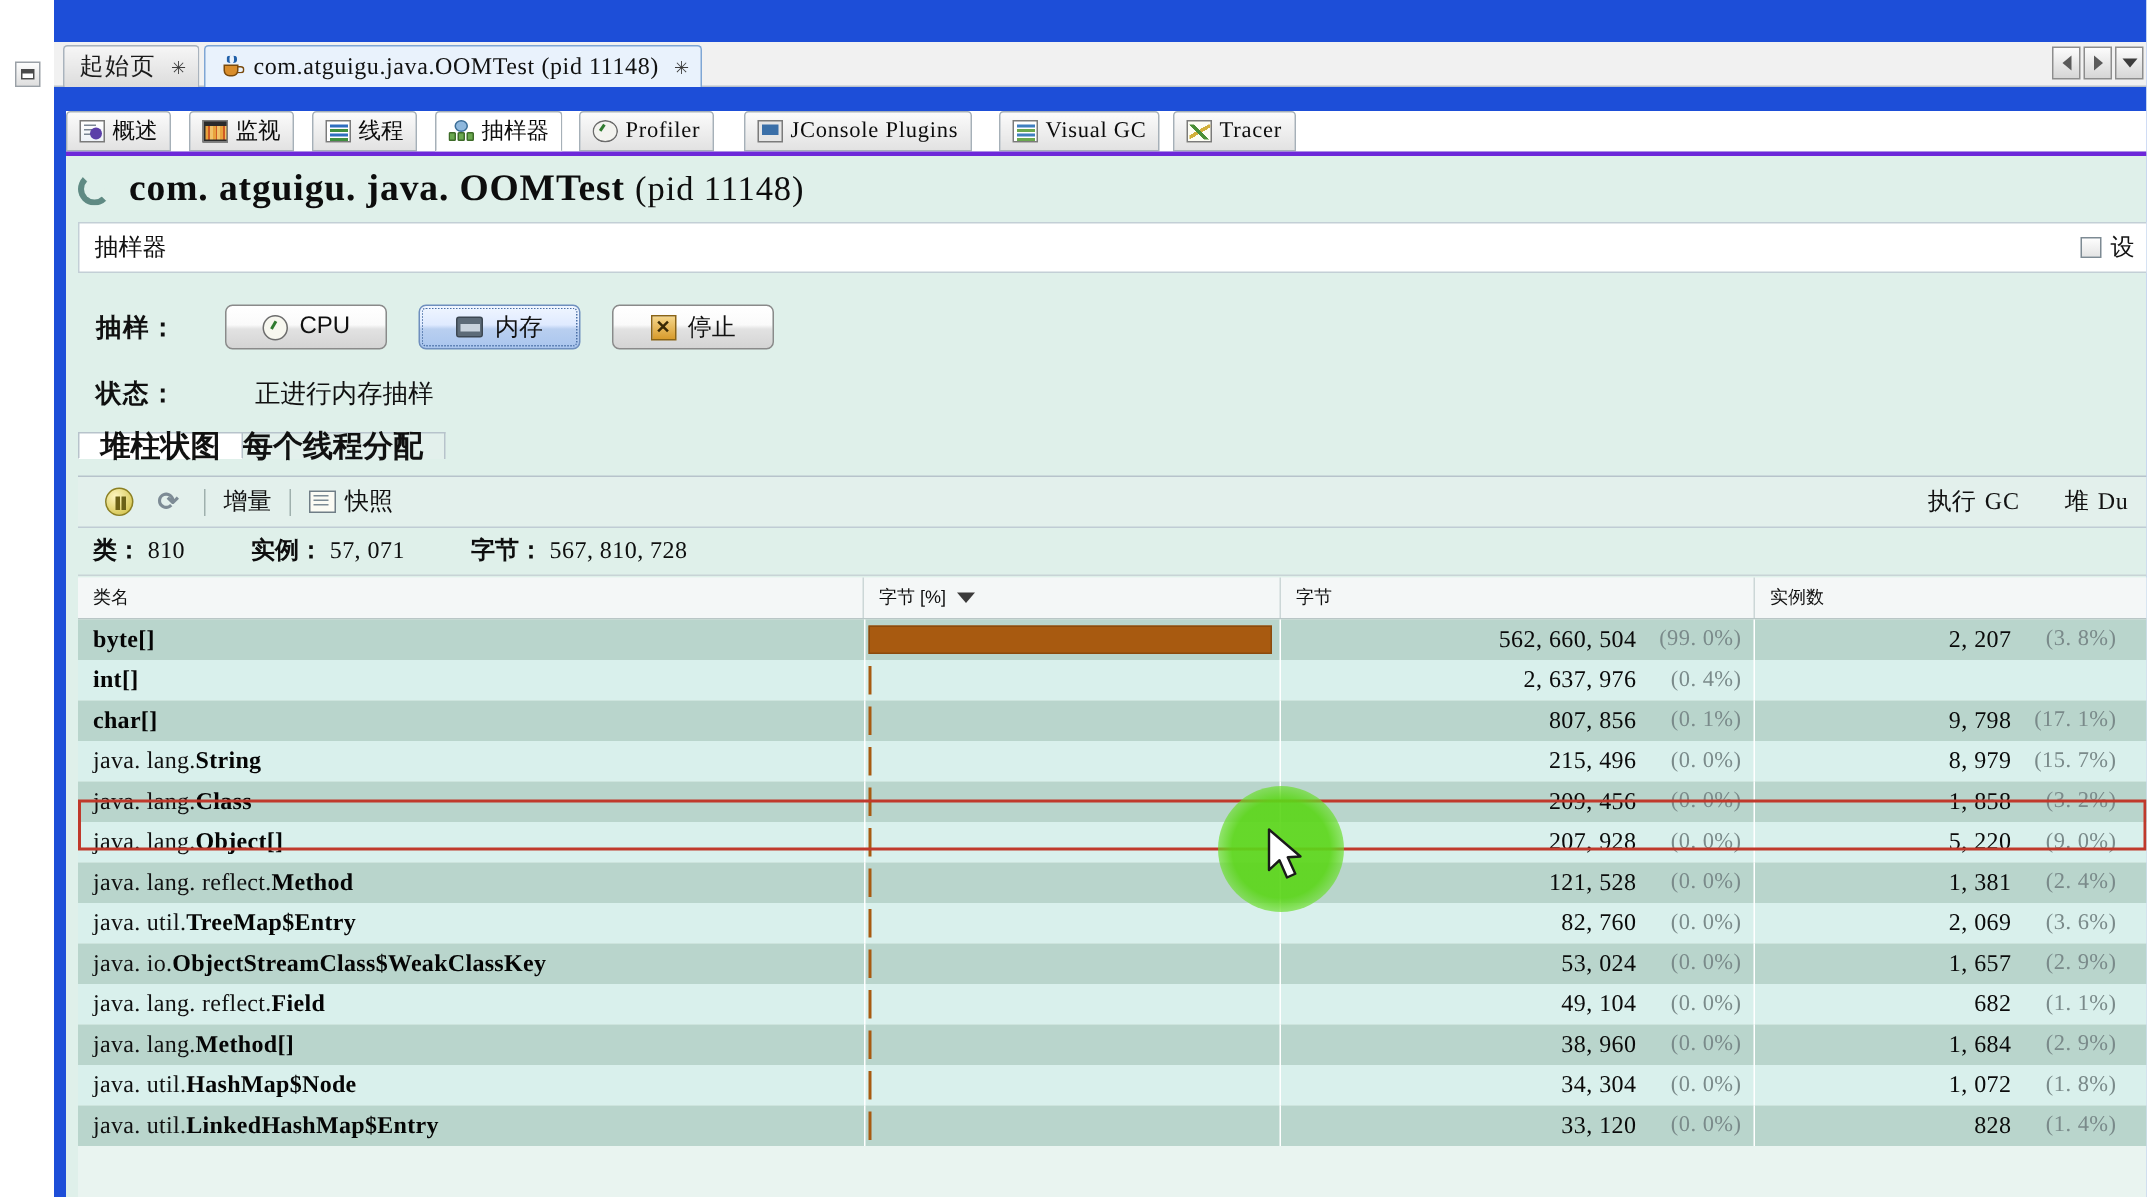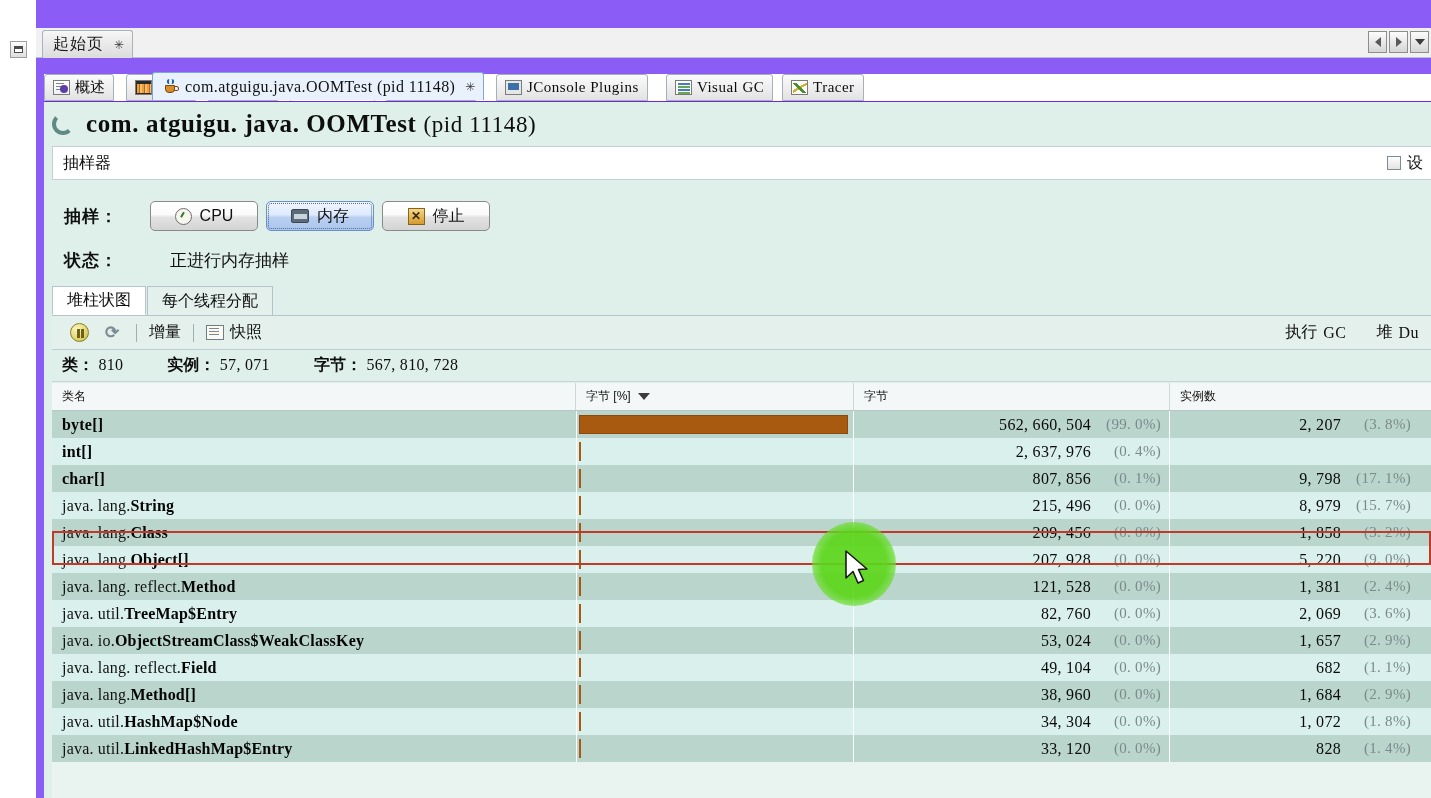--- a/index.html
+++ b/index.html
@@ -6,21 +6,21 @@
   html, body {
     margin: 0; padding: 0;
     width: 1431px; height: 798px;
     overflow: hidden;
     background: #ffffff;
     font-family: "Liberation Sans", sans-serif;
   }
   #app {
     position: relative;
     width: 1431px; height: 798px;
-    background: #8b5cf6;
+    background: #1d4ed8;
   }
 
   
   .left-gutter {
     position: absolute; left: 0; top: 0; width: 36px; height: 798px;
     background: #ffffff;
   }
   .gutter-btn {
     position: absolute; left: 10px; top: 41px;
     width: 17px; height: 17px;
@@ -49,26 +49,25 @@
     border-bottom: none;
     border-radius: 3px 3px 0 0;
     white-space: nowrap;
   }
   .doc-tab.inactive {
     left: 6px;
     background: linear-gradient(#f6f6f6, #dcdcdc);
     color: #1a1a1a;
   }
   .doc-tab.active {
-    left: 116px;
+    left: 100px;
     background: #e9f2fc;
     border-color: #7fa6d4;
     color: #111;
     z-index: 3;
-    margin-top: 42px;
   }
   .doc-tab .tab-title {
     font-family: "Liberation Serif", serif;
     font-size: 16px;
     letter-spacing: 0.4px;
   }
   .doc-tab.inactive .tab-title {
     font-family: "Liberation Sans", sans-serif;
     font-size: 16px;
     letter-spacing: 1px;
@@ -155,21 +154,21 @@
   .vicon.visualgc::after{content:"";position:absolute;left:2px;top:2px;width:12px;height:1.5px;box-shadow:0 3px 0 #6aa84f,0 6px 0 #3f7fbf,0 9px 0 #6aa84f;background:#3f7fbf;}
   .vicon.tracer { background:#fdfdf4; }
   .vicon.tracer::after{content:"";position:absolute;left:1px;bottom:1px;width:14px;height:10px;
     background: linear-gradient(45deg, transparent 40%, #4a8f36 40% 55%, transparent 55%),
                 linear-gradient(-30deg, transparent 45%, #d2b03a 45% 60%, transparent 60%); }
 
   
   .main-panel {
     position: absolute; left: 44px; top: 101px; right: 0; bottom: 0;
     background: #dff0ea;
-    border-top: 1px solid #6d28d9;
+    border-top: 3px solid #6d28d9;
   }
   .app-header {
     position: absolute; left: 8px; top: 8px;
     display: flex; align-items: center; gap: 12px;
   }
   .refresh-ring {
     width: 22px; height: 22px; border-radius: 50%;
     border: 4px solid #5f8a83;
     border-top-color: #dff0ea;
     border-right-color: #dff0ea;
@@ -216,39 +215,40 @@
     border: 1px solid #8a8a8a; border-radius: 5px;
     background: linear-gradient(#ffffff 0%, #fafafa 45%, #e2e2e2 55%, #d4d4d4 100%);
     font-size: 16px; color: #111;
     cursor: pointer;
   }
   .jbtn.sel {
     border: 1px solid #6f8fbe;
     background: linear-gradient(#f0f6ff 0%, #dfeaff 45%, #b9cff0 55%, #aac6ee 100%);
     outline: 1px dotted #4a6fa5; outline-offset: -3px;
   }
-  .jbtn + .jbtn { margin-left: 8px; }
+  .jbtn + .jbtn { margin-left: 21px; }
   .ic-clock { width:17px;height:17px;border-radius:50%;border:1.5px solid #6d6d6d;background:#f7f7ef;position:relative;}
   .ic-clock::after{content:"";position:absolute;left:7px;top:3px;width:1.5px;height:6px;background:#2f7a2f;transform:rotate(30deg);transform-origin:top center;}
   .ic-mem { width:18px;height:14px;background:#5d6b78;border:1px solid #3c4752;border-radius:2px;position:relative;}
   .ic-mem::after{content:"";position:absolute;left:2px;top:4px;width:13px;height:5px;background:#c9d3dd;}
   .ic-stop { width:17px;height:17px;background:linear-gradient(#f5d68a,#d79b2c);border:1px solid #8a6416;display:flex;align-items:center;justify-content:center;color:#3a2a06;font-size:12px;font-weight:bold;line-height:1;}
   .status-text { font-size: 17px; color: #111; padding-left: 20px; }
 
   
   .sub-tabstrip {
     position: absolute; left: 8px; top: 184px; right: 0; height: 30px;
     border-bottom: 1px solid #b7c3cb;
   }
   .sub-tab {
-    position: absolute; top: 0; height: 29px;
+    position: absolute; top: 0; height: 18px;
     display: flex; align-items: center; padding: 0 14px;
-    font-size: 16px; color: #111;
+    font-size: 20px; color: #111;
     border: 1px solid #b7c3cb; border-bottom: none;
     background: #e3f0ec;
+    font-weight: bold;
   }
   .sub-tab.active { background: #ffffff; border-bottom: 1px solid #ffffff; z-index: 2; }
 
   
   .samp-toolbar {
     position: absolute; left: 8px; top: 214px; right: 0; height: 34px;
     background: #e3f0ec;
     border-bottom: 1px solid #c0ccd4;
     display: flex; align-items: center; padding-left: 10px;
     gap: 0;

